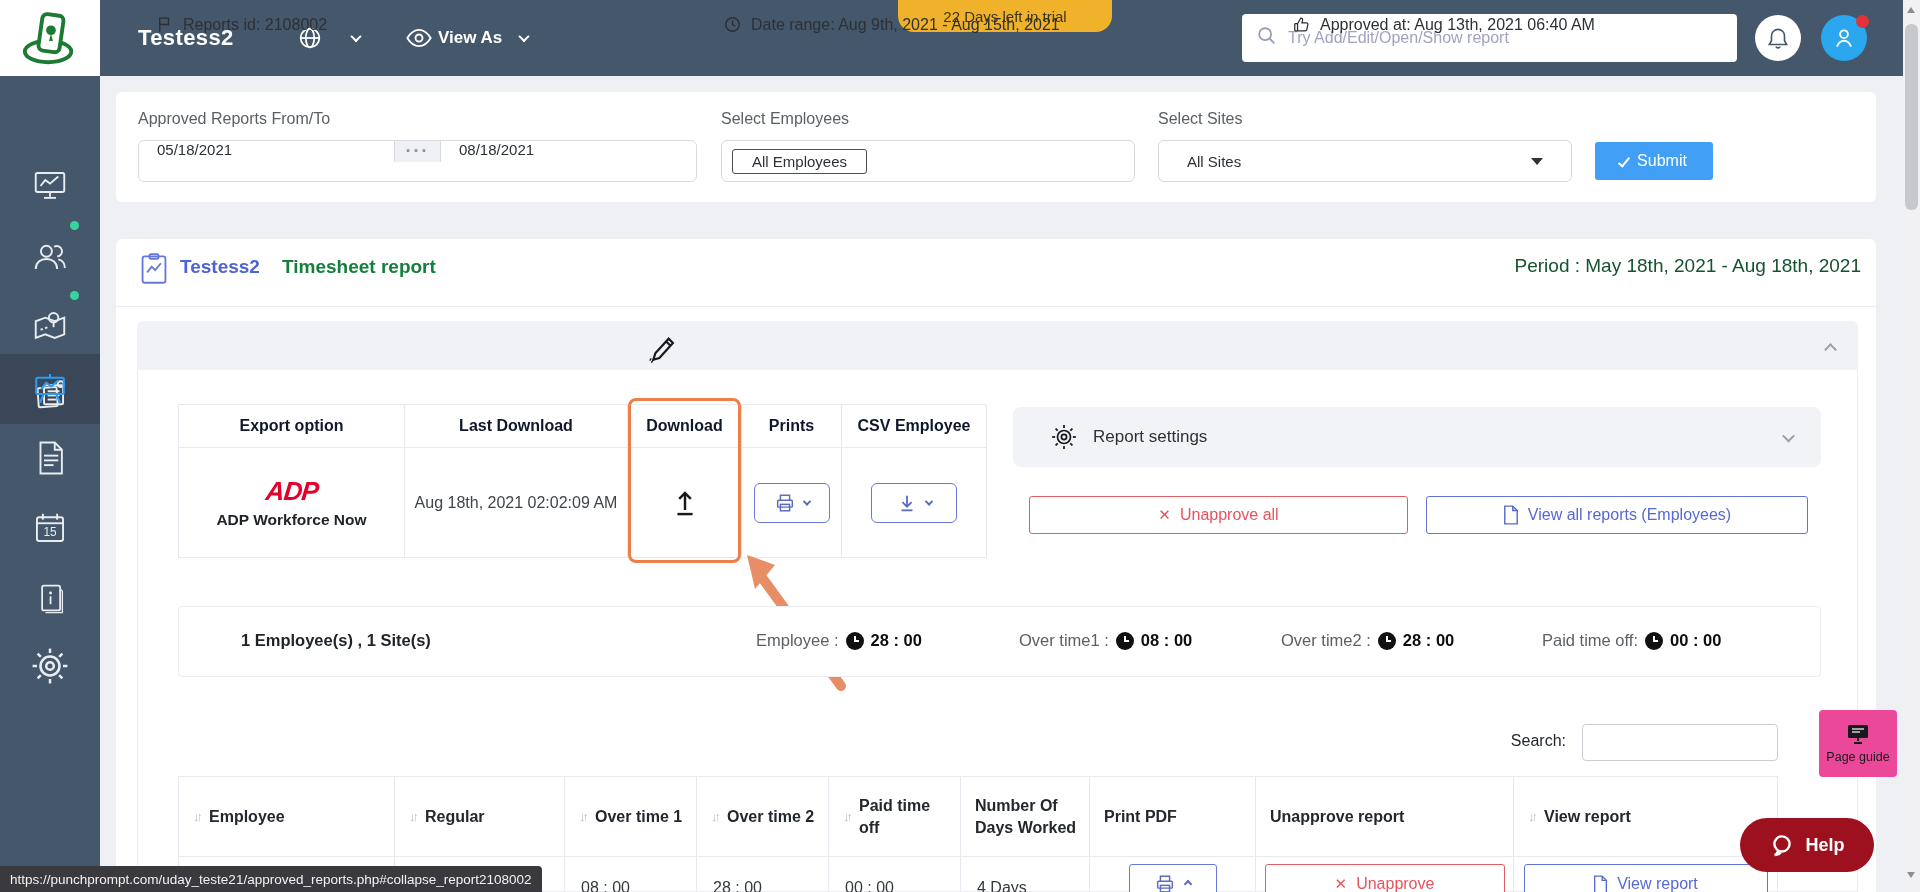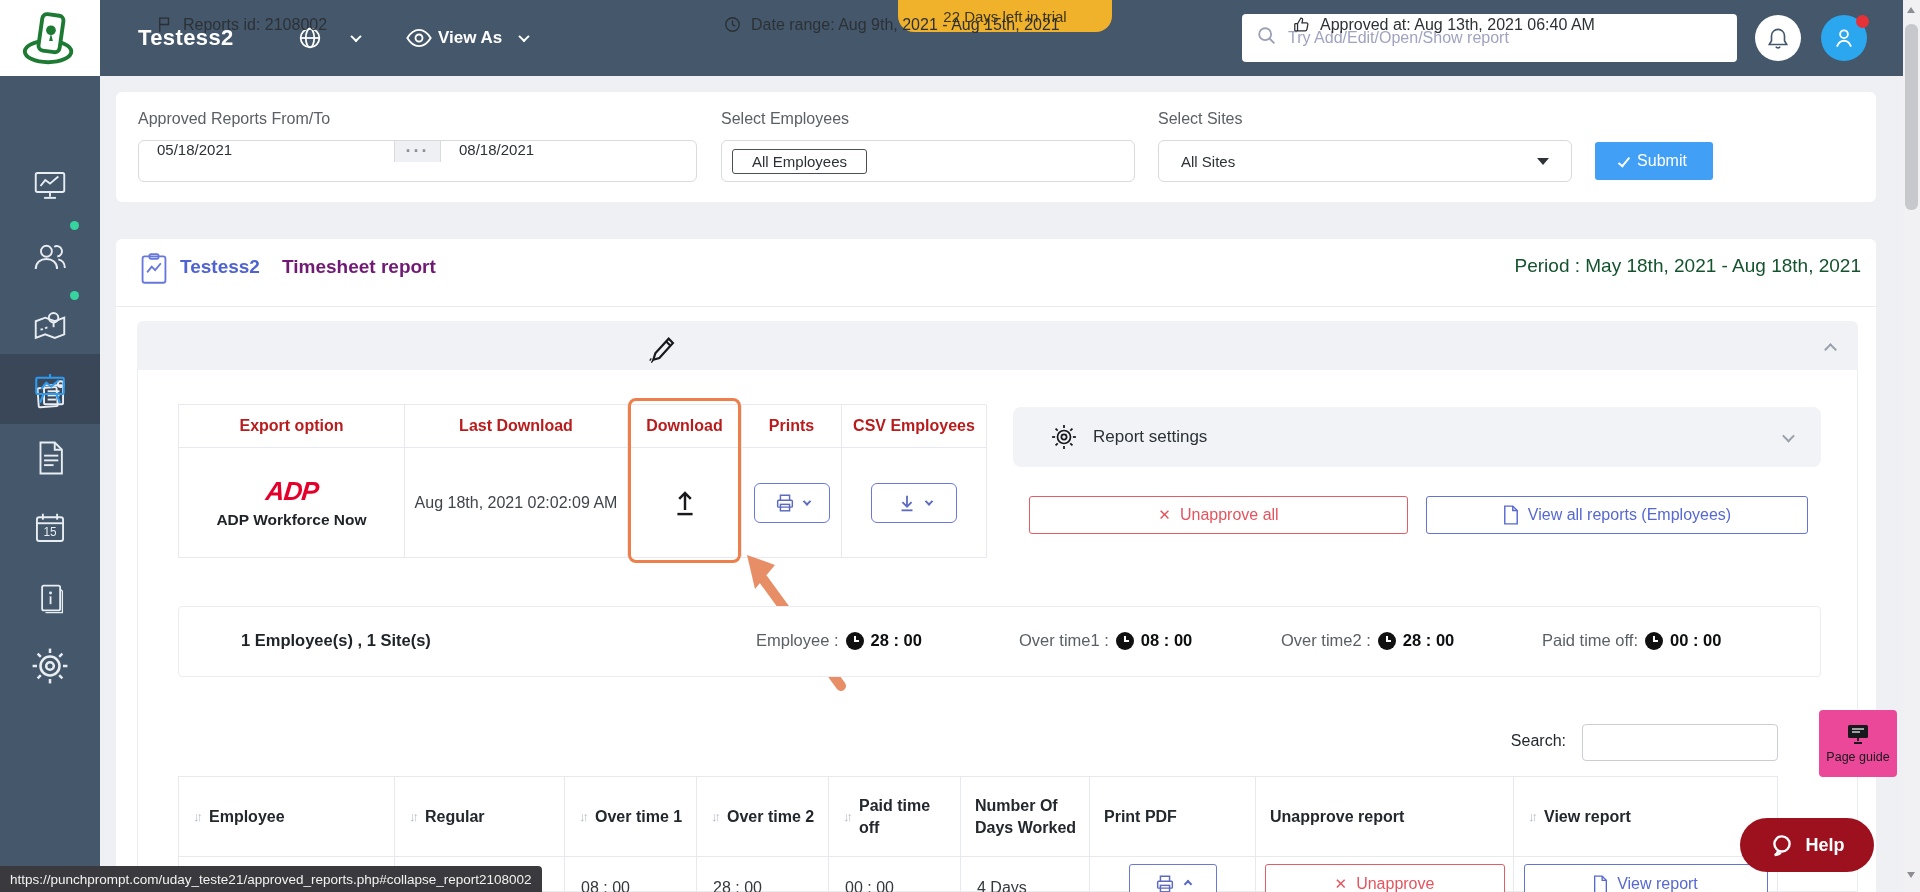--- a/index.html
+++ b/index.html
@@ -43,37 +43,37 @@
   .dots-sep::before{content:"\00B7\00B7\00B7";letter-spacing:2px;color:#8a8f98;font-size:18px;font-weight:700}
 
   
   .filter-card{position:absolute;left:116px;top:92px;width:1760px;height:110px;background:#fff;border-radius:6px}
   .flt-label{position:absolute;top:110px;font-size:16px;color:#5a6065}
   .date-group{position:absolute;left:138px;top:140px;width:559px;height:42px;border:1px solid #d8dade;border-radius:6px;background:#fff;display:flex;align-items:flex-start}
   .date-group input{border:none;outline:none;font-size:15px;color:#2c3136;font-family:inherit;padding-left:18px;flex:1;background:transparent}
   .date-sep{width:47px;background:#eef0f4;border-left:1px solid #d8dade;border-right:1px solid #d8dade;display:flex;align-items:center;justify-content:center}
   .emp-box{position:absolute;left:721px;top:140px;width:414px;height:42px;border:1px solid #d8dade;border-radius:6px;background:#fff;display:flex;align-items:center;padding-left:10px}
   .emp-chip{border:1.5px solid #4a4f55;border-radius:3px;padding:3px 19px;font-size:15px;color:#2c3136}
-  .sites-box{position:absolute;left:1158px;top:140px;width:414px;height:42px;border:1px solid #d8dade;border-radius:6px;background:#fff;display:flex;align-items:center;justify-content:space-between;padding:0 22px;font-size:15px;color:#2c3136}
+  .sites-box{position:absolute;left:1158px;top:140px;width:414px;height:42px;border:1px solid #d8dade;border-radius:6px;background:#fff;display:flex;align-items:center;justify-content:space-between;padding:0 28px;font-size:15px;color:#2c3136}
   .submit-btn{position:absolute;left:1595px;top:142px;width:118px;height:38px;background:#41a0f5;border:none;border-radius:3px;color:#fff;font-size:16px;font-family:inherit;display:flex;align-items:center;justify-content:center;cursor:pointer}
 
   
   .report-card{position:absolute;left:116px;top:239px;width:1760px;height:653px;background:#fff;border-radius:6px 6px 0 0}
   .title-row-border{position:absolute;left:116px;top:306px;width:1760px;height:1px;background:#ebedf2}
   .rc-title{position:absolute;left:180px;top:256px;font-size:19px;font-weight:700;color:#4f63d2}
-  .rc-title2{position:absolute;left:282px;top:256px;font-size:19px;font-weight:700;color:#701a75}
+  .rc-title2{position:absolute;left:282px;top:256px;font-size:19px;font-weight:700;color:#15803d}
   .rc-period{position:absolute;left:1100px;top:255px;width:761px;text-align:right;font-size:19px;font-weight:400;color:#14532d}
 
   .reports-bar{position:absolute;left:137px;top:321px;width:1721px;height:49px;background:#f0f2f6;border-radius:6px 6px 0 0}
   .rb-item{position:absolute;top:0;height:49px;display:flex;align-items:center;gap:9px;font-size:16px;color:#2c3136}
   .collapse-body{position:absolute;left:137px;top:370px;width:1721px;height:522px;background:#fff;border:1px solid #ecedf3;border-top:none}
 
   
   .exp-table{position:absolute;left:178px;top:404px;width:808px;border-left:1px solid #e8e9f0;border-top:1px solid #e8e9f0;display:grid;grid-template-columns:226px 223px 114px 100px 145px}
-  .exp-h{height:43px;display:flex;align-items:center;justify-content:center;font-size:16px;font-weight:700;color:#b91c1c;border-right:1px solid #e8e9f0;border-bottom:1px solid #e8e9f0}
+  .exp-h{height:43px;display:flex;align-items:center;justify-content:center;font-size:16px;font-weight:700;color:#0f172a;border-right:1px solid #e8e9f0;border-bottom:1px solid #e8e9f0}
   .exp-c{height:110px;display:flex;flex-direction:column;align-items:center;justify-content:center;border-right:1px solid #e8e9f0;border-bottom:1px solid #e8e9f0;font-size:16px;color:#3f454b}
   .adp-logo{font-style:italic;font-weight:900;font-size:26px;color:#e4002b;letter-spacing:-1px;transform:skewX(-6deg)}
   .adp-name{font-size:15.5px;font-weight:700;color:#1e2328;margin-top:4px}
   .mini-btn{width:76px;height:40px;border:1px solid #6a79d8;border-radius:6px;background:#fff;display:flex;align-items:center;justify-content:center;gap:8px;cursor:pointer}
 
   .orange-box{position:absolute;left:628px;top:398px;width:113px;height:165px;border:3px solid #ee7f4b;border-radius:8px;pointer-events:none}
 
   
   .settings-panel{position:absolute;left:1013px;top:407px;width:808px;height:60px;background:#f1f3f7;border-radius:8px;display:flex;align-items:center;padding:0 28px 0 38px}
   .settings-title{font-size:17px;color:#2c3136;margin-left:16px;flex:1}
@@ -345,21 +345,21 @@
   </div>
   <div class="abs" style="left:1826px;top:340px"><span class="chev up"></span></div>
 
   <div class="collapse-body"></div>
 
   <div class="exp-table">
     <div class="exp-h">Export option</div>
     <div class="exp-h">Last Download</div>
     <div class="exp-h">Download</div>
     <div class="exp-h">Prints</div>
-    <div class="exp-h">CSV Employees</div>
+    <div class="exp-h">CSV Employee</div>
 
     <div class="exp-c">
       <span class="adp-logo">ADP</span>
       <span class="adp-name">ADP Workforce Now</span>
     </div>
     <div class="exp-c">Aug 18th, 2021 02:02:09 AM</div>
     <div class="exp-c">
       <svg width="28" height="32" viewBox="0 0 24 26" fill="none" stroke="#17191c" stroke-width="2.1">
         <line x1="12" y1="19" x2="12" y2="5"></line>
           <path d="M7 9.5L12 4.5l5 5"></path>

